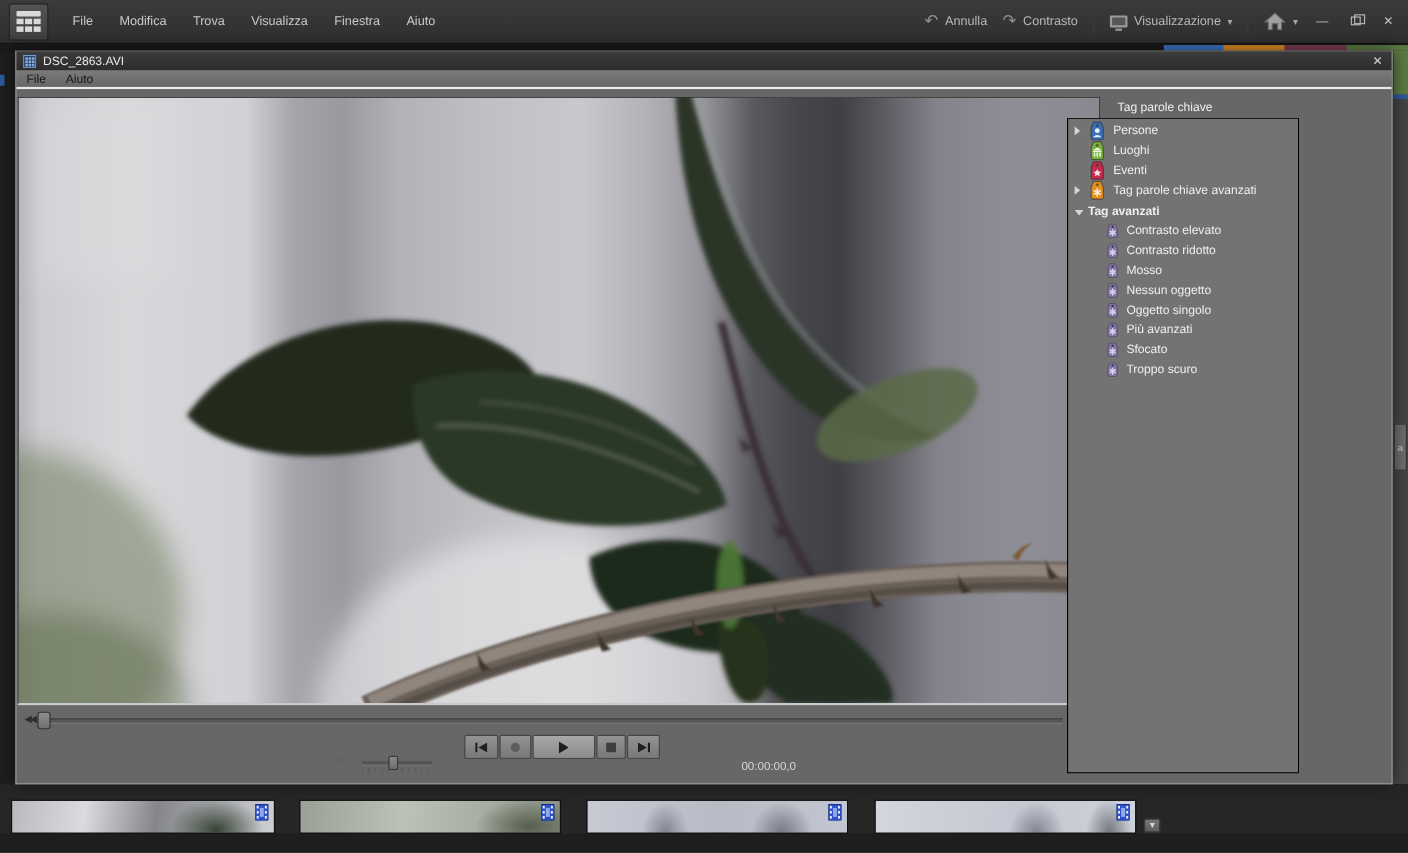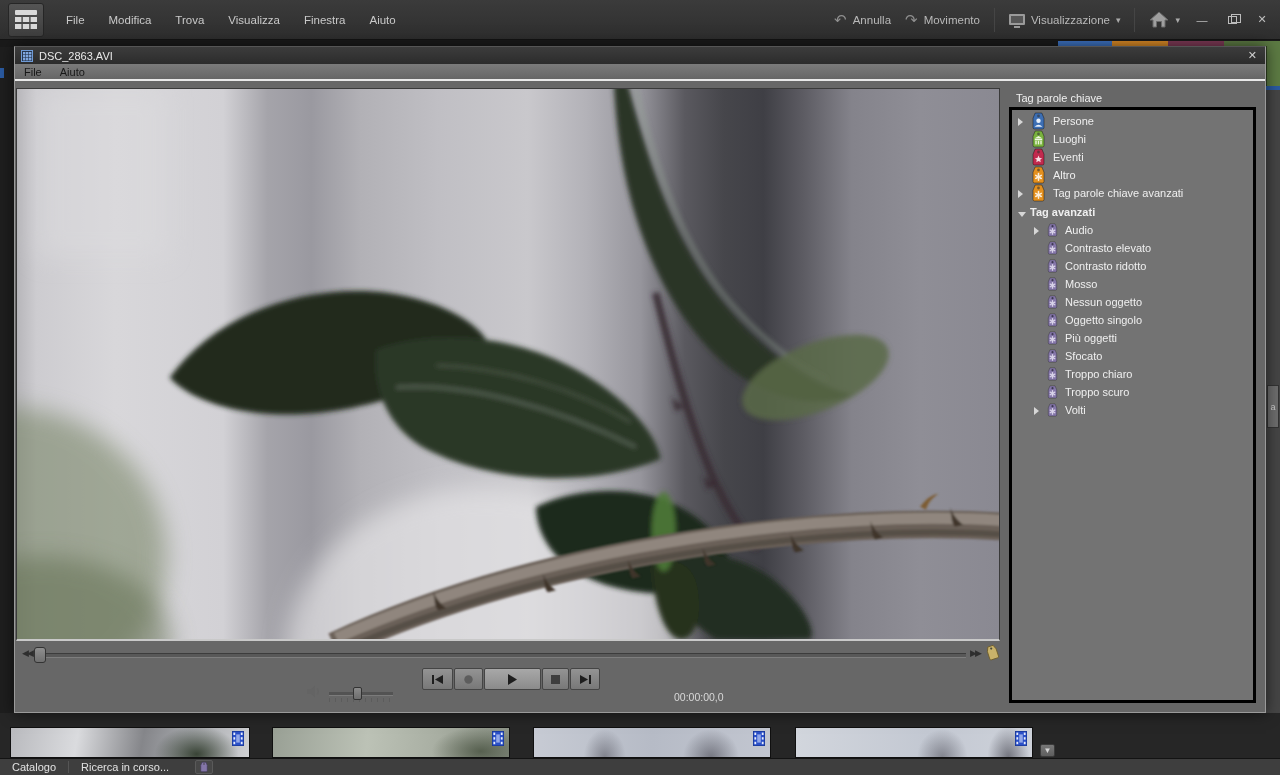--- a/index.html
+++ b/index.html
@@ -98,22 +98,22 @@
   #vol { left:292px; top:638px; display:flex; align-items:flex-start; gap:8px; }
   #vol-track { position:relative; width:64px; height:4px; margin-top:7px; background:#535353;
      border-bottom:1px solid #7b7b7b; }
   #vol-ticks { position:absolute; left:0; top:6px; width:64px; height:4px;
      background:repeating-linear-gradient(90deg,#5c5c5c 0 1px,transparent 1px 6px); }
   #vol-handle { position:absolute; left:26px; top:-5px; width:9px; height:13px;
      background:linear-gradient(#8a8a8a,#6d6d6d); border:1px solid #333; border-radius:2px; }
 
   
   #panel-title { left:1001px; top:45px; color:#f0f0f0; font-size:11px; }
-  #tag-list { left:994px; top:60px; width:247px; height:596px; background:#737373;
-     border:3px solid #000000; overflow:hidden; padding-top:2px; }
+  #tag-list { left:955px; top:60px; width:211px; height:596px; background:#737373;
+     border:1px solid #000000; overflow:hidden; padding-top:2px; }
   .trow { display:flex; align-items:center; height:18px; cursor:default; }
   .trow.group { height:19px;align-items:center; }
   .tlabel { color:#efefef; font-size:11px; margin-left:6px; white-space:nowrap; }
   .trow.group .tlabel { font-weight:bold; margin-left:2px; }
   .expander { width:10px; margin-left:6px; display:inline-block; }
   .trow.adv .expander, .trow.thumb .expander { margin-left:22px; }
   .expander.closed:after { content:""; display:inline-block; border-left:5px solid #d6d6d6;
      border-top:4px solid transparent; border-bottom:4px solid transparent; }
   .expander.open:after { content:""; display:inline-block; border-top:5px solid #d6d6d6;
      border-left:4px solid transparent; border-right:4px solid transparent; }
@@ -146,21 +146,21 @@
       <span>Finestra</span>
       <span>Aiuto</span>
     </div>
     <div id="app-right">
       <div class="toolbtn">
         <span class="curve">↶</span>
         <span>Annulla</span>
       </div>
       <div class="toolbtn">
         <span class="curve">↷</span>
-        <span>Movimento</span>
+        <span>Contrasto</span>
       </div>
       <div class="vsep"></div>
       <div class="toolbtn">
         <span class="monitor"></span>
         <span>Visualizzazione</span>
         <span class="caret">▾</span>
       </div>
       <div class="vsep"></div>
       <div class="toolbtn">
         <svg width="20" height="17" viewBox="0 0 20 17">
@@ -239,31 +239,20 @@
             <rect x="1.4" y="10.8" width="1.8" height="2.4"></rect>
             <rect x="8.8" y="1.6" width="1.8" height="2.4"></rect>
             <rect x="8.8" y="6.2" width="1.8" height="2.4"></rect>
             <rect x="8.8" y="10.8" width="1.8" height="2.4"></rect>
           </g>
           <rect x="4.2" y="3.4" width="3.6" height="8.2" fill="#93a8e8"></rect>
         </svg></span>
     </div>
   <div id="grid-scrollbtn" class="abs">▼</div>
 
-  <div id="status-bar" class="abs">
-    <span class="slabel">Catalogo</span>
-    <span id="status-sep"></span>
-    <span class="slabel">Ricerca in corso...</span>
-    <span id="status-tagbtn">
-      <svg width="10" height="12" viewBox="0 0 17 18">
-        <path d="M5.2,1 L11.8,1 L14,6.2 L14,15.4 Q14,17 12.4,17 L4.6,17 Q3,17 3,15.4 L3,6.2 Z" fill="#8476a8" stroke="#3e3757"></path>
-        <circle cx="8.5" cy="4" r="1.3" fill="#3a3a3a"></circle>
-      </svg>
-    </span>
-  </div>
 
   <div id="viewer" class="abs">
 
     <div id="v-titlebar" class="abs">
       <svg width="12" height="12" viewBox="0 0 12 12" style="margin-left:6px">
         <rect x="0.5" y="0.5" width="11" height="11" fill="#27364e" stroke="#6f9bd6"></rect>
         <g fill="#7fa7e0">
             <rect x="2" y="2" width="2.4" height="2.4"></rect>
             <rect x="5" y="2" width="2.4" height="2.4"></rect>
             <rect x="8" y="2" width="2.4" height="2.4"></rect>
@@ -444,69 +433,39 @@
           <span class="ticon">
             <svg width="17" height="18" viewBox="0 0 17 18">
               <path d="M5.2,1 L11.8,1 L14,6.2 L14,15.4 Q14,17 12.4,17 L4.6,17 Q3,17 3,15.4 L3,6.2 Z" fill="#c22a4e" stroke="rgba(0,0,0,.4)"></path>
               <circle cx="8.5" cy="4" r="1.4" fill="#333" opacity=".6"></circle>
               <path d="M8.5,7.6 l1.1,2.3 2.5,.25 -1.9,1.7 .55,2.45 -2.25,-1.3 -2.25,1.3 .55,-2.45 -1.9,-1.7 2.5,-.25 Z" fill="#f7dfe5"></path>
             </svg>
           </span>
           <span class="tlabel">Eventi</span>
         </div>
         <div class="trow category">
-          <span class="expander"></span>
+          <span class="expander closed"></span>
           <span class="ticon">
             <svg width="17" height="18" viewBox="0 0 17 18">
               <path d="M5.2,1 L11.8,1 L14,6.2 L14,15.4 Q14,17 12.4,17 L4.6,17 Q3,17 3,15.4 L3,6.2 Z" fill="#e3901f" stroke="rgba(0,0,0,.4)"></path>
               <circle cx="8.5" cy="4" r="1.4" fill="#333" opacity=".6"></circle>
               <g stroke="#fbeeda" stroke-width="1.5" stroke-linecap="round">
                 <line x1="8.5" y1="7.6" x2="8.5" y2="14.2"></line>
                 <line x1="5.7" y1="9.3" x2="11.3" y2="12.5"></line>
                 <line x1="11.3" y1="9.3" x2="5.7" y2="12.5"></line>
               </g>
             </svg>
           </span>
-          <span class="tlabel">Altro</span>
-        </div>
-        <div class="trow category">
-          <span class="expander closed"></span>
-          <span class="ticon">
-            <svg width="17" height="18" viewBox="0 0 17 18">
-              <path d="M5.2,1 L11.8,1 L14,6.2 L14,15.4 Q14,17 12.4,17 L4.6,17 Q3,17 3,15.4 L3,6.2 Z" fill="#e3901f" stroke="rgba(0,0,0,.4)"></path>
-              <circle cx="8.5" cy="4" r="1.4" fill="#333" opacity=".6"></circle>
-              <g stroke="#fbeeda" stroke-width="1.5" stroke-linecap="round">
-                <line x1="8.5" y1="7.6" x2="8.5" y2="14.2"></line>
-                <line x1="5.7" y1="9.3" x2="11.3" y2="12.5"></line>
-                <line x1="11.3" y1="9.3" x2="5.7" y2="12.5"></line>
-              </g>
-            </svg>
-          </span>
           <span class="tlabel">Tag parole chiave avanzati</span>
         </div>
         <div class="trow group">
           <span class="expander open"></span>
           <span class="tlabel">Tag avanzati</span>
         </div>
         <div class="trow adv">
-          <span class="expander closed"></span>
-          <span class="ticon">
-            <svg width="13" height="14" viewBox="0 0 17 18">
-              <path d="M5.2,1 L11.8,1 L14,6.2 L14,15.4 Q14,17 12.4,17 L4.6,17 Q3,17 3,15.4 L3,6.2 Z" fill="#8476a8" stroke="rgba(0,0,0,.35)"></path>
-              <circle cx="8.5" cy="4" r="1.4" fill="#3c3652"></circle>
-              <g stroke="#d8d2e8" stroke-width="1.8" stroke-linecap="round">
-                <line x1="8.5" y1="7.4" x2="8.5" y2="14.4"></line>
-                <line x1="5.5" y1="9.2" x2="11.5" y2="12.6"></line>
-                <line x1="11.5" y1="9.2" x2="5.5" y2="12.6"></line>
-              </g>
-            </svg>
-          </span>
-          <span class="tlabel">Audio</span>
-        </div>
-        <div class="trow adv">
           <span class="expander"></span>
           <span class="ticon">
             <svg width="13" height="14" viewBox="0 0 17 18">
               <path d="M5.2,1 L11.8,1 L14,6.2 L14,15.4 Q14,17 12.4,17 L4.6,17 Q3,17 3,15.4 L3,6.2 Z" fill="#8476a8" stroke="rgba(0,0,0,.35)"></path>
               <circle cx="8.5" cy="4" r="1.4" fill="#3c3652"></circle>
               <g stroke="#d8d2e8" stroke-width="1.8" stroke-linecap="round">
                 <line x1="8.5" y1="7.4" x2="8.5" y2="14.4"></line>
                 <line x1="5.5" y1="9.2" x2="11.5" y2="12.6"></line>
                 <line x1="11.5" y1="9.2" x2="5.5" y2="12.6"></line>
               </g>
@@ -580,21 +539,21 @@
             <svg width="13" height="14" viewBox="0 0 17 18">
               <path d="M5.2,1 L11.8,1 L14,6.2 L14,15.4 Q14,17 12.4,17 L4.6,17 Q3,17 3,15.4 L3,6.2 Z" fill="#8476a8" stroke="rgba(0,0,0,.35)"></path>
               <circle cx="8.5" cy="4" r="1.4" fill="#3c3652"></circle>
               <g stroke="#d8d2e8" stroke-width="1.8" stroke-linecap="round">
                 <line x1="8.5" y1="7.4" x2="8.5" y2="14.4"></line>
                 <line x1="5.5" y1="9.2" x2="11.5" y2="12.6"></line>
                 <line x1="11.5" y1="9.2" x2="5.5" y2="12.6"></line>
               </g>
             </svg>
           </span>
-          <span class="tlabel">Più oggetti</span>
+          <span class="tlabel">Più avanzati</span>
         </div>
         <div class="trow adv">
           <span class="expander"></span>
           <span class="ticon">
             <svg width="13" height="14" viewBox="0 0 17 18">
               <path d="M5.2,1 L11.8,1 L14,6.2 L14,15.4 Q14,17 12.4,17 L4.6,17 Q3,17 3,15.4 L3,6.2 Z" fill="#8476a8" stroke="rgba(0,0,0,.35)"></path>
               <circle cx="8.5" cy="4" r="1.4" fill="#3c3652"></circle>
               <g stroke="#d8d2e8" stroke-width="1.8" stroke-linecap="round">
                 <line x1="8.5" y1="7.4" x2="8.5" y2="14.4"></line>
                 <line x1="5.5" y1="9.2" x2="11.5" y2="12.6"></line>
@@ -610,48 +569,18 @@
             <svg width="13" height="14" viewBox="0 0 17 18">
               <path d="M5.2,1 L11.8,1 L14,6.2 L14,15.4 Q14,17 12.4,17 L4.6,17 Q3,17 3,15.4 L3,6.2 Z" fill="#8476a8" stroke="rgba(0,0,0,.35)"></path>
               <circle cx="8.5" cy="4" r="1.4" fill="#3c3652"></circle>
               <g stroke="#d8d2e8" stroke-width="1.8" stroke-linecap="round">
                 <line x1="8.5" y1="7.4" x2="8.5" y2="14.4"></line>
                 <line x1="5.5" y1="9.2" x2="11.5" y2="12.6"></line>
                 <line x1="11.5" y1="9.2" x2="5.5" y2="12.6"></line>
               </g>
             </svg>
           </span>
-          <span class="tlabel">Troppo chiaro</span>
-        </div>
-        <div class="trow adv">
-          <span class="expander"></span>
-          <span class="ticon">
-            <svg width="13" height="14" viewBox="0 0 17 18">
-              <path d="M5.2,1 L11.8,1 L14,6.2 L14,15.4 Q14,17 12.4,17 L4.6,17 Q3,17 3,15.4 L3,6.2 Z" fill="#8476a8" stroke="rgba(0,0,0,.35)"></path>
-              <circle cx="8.5" cy="4" r="1.4" fill="#3c3652"></circle>
-              <g stroke="#d8d2e8" stroke-width="1.8" stroke-linecap="round">
-                <line x1="8.5" y1="7.4" x2="8.5" y2="14.4"></line>
-                <line x1="5.5" y1="9.2" x2="11.5" y2="12.6"></line>
-                <line x1="11.5" y1="9.2" x2="5.5" y2="12.6"></line>
-              </g>
-            </svg>
-          </span>
           <span class="tlabel">Troppo scuro</span>
         </div>
-        <div class="trow adv">
-          <span class="expander closed"></span>
-          <span class="ticon">
-            <svg width="13" height="14" viewBox="0 0 17 18">
-              <path d="M5.2,1 L11.8,1 L14,6.2 L14,15.4 Q14,17 12.4,17 L4.6,17 Q3,17 3,15.4 L3,6.2 Z" fill="#8476a8" stroke="rgba(0,0,0,.35)"></path>
-              <circle cx="8.5" cy="4" r="1.4" fill="#3c3652"></circle>
-              <g stroke="#d8d2e8" stroke-width="1.8" stroke-linecap="round">
-                <line x1="8.5" y1="7.4" x2="8.5" y2="14.4"></line>
-                <line x1="5.5" y1="9.2" x2="11.5" y2="12.6"></line>
-                <line x1="11.5" y1="9.2" x2="5.5" y2="12.6"></line>
-              </g>
-            </svg>
-          </span>
-          <span class="tlabel">Volti</span>
-        </div>
       </div>
   </div>
 
 </div>
 
 </body></html>

